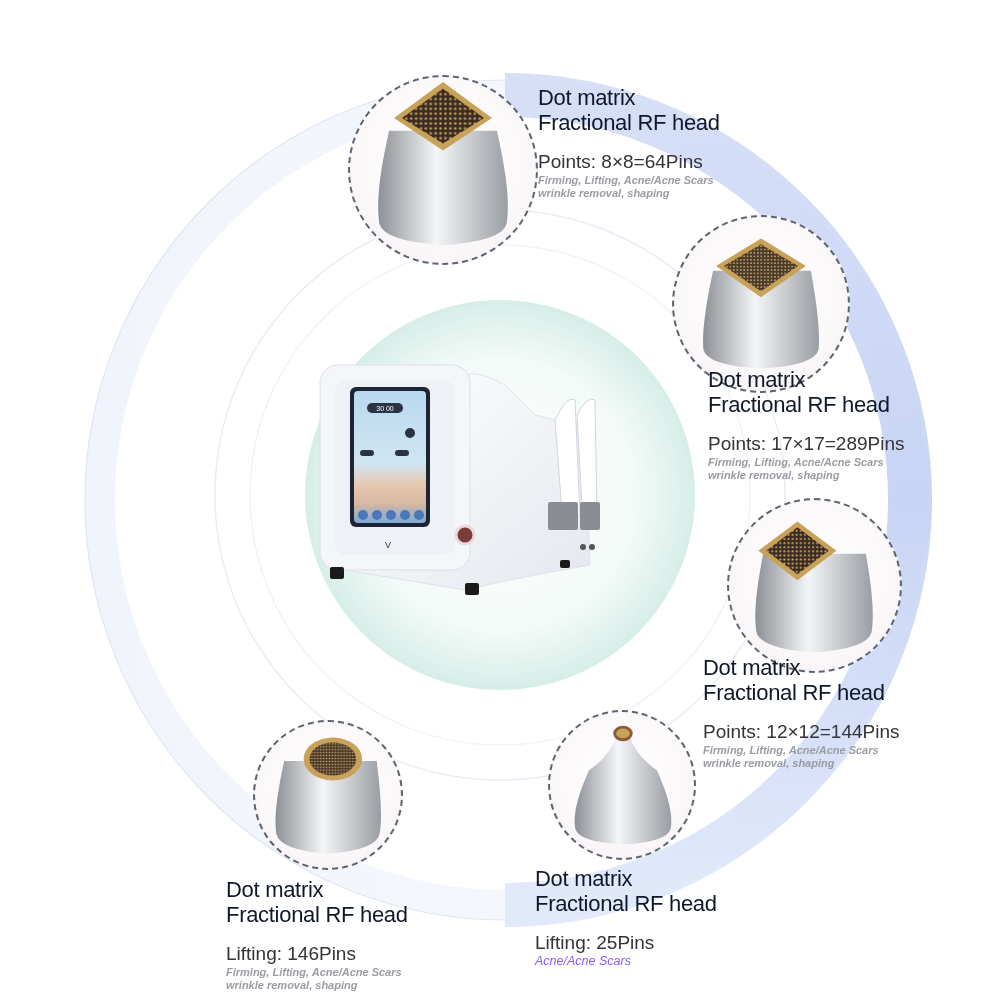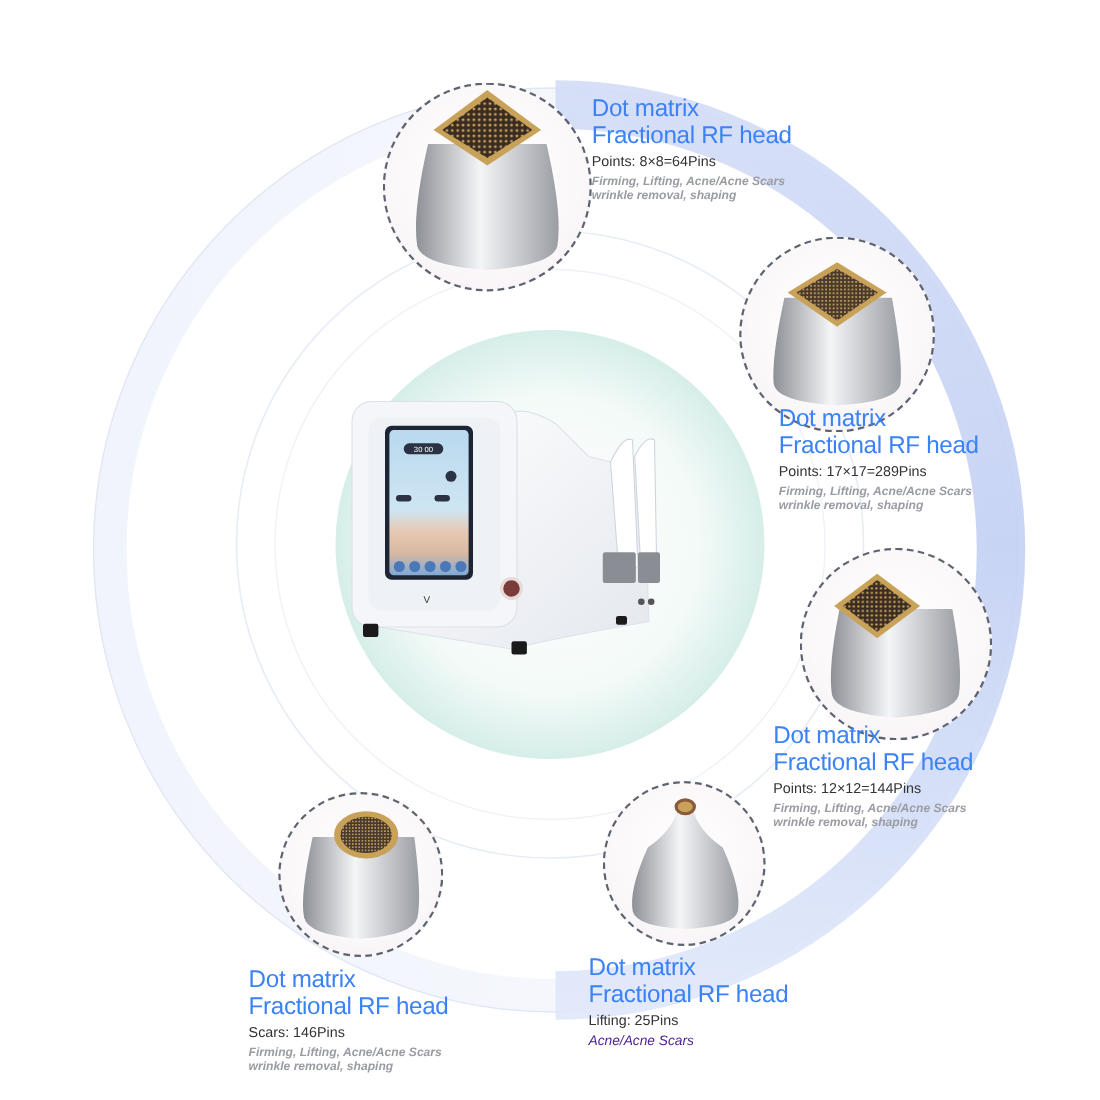--- a/index.html
+++ b/index.html
@@ -13,24 +13,24 @@
     border-radius: 50%;
     border: 2px dashed #5d6470;
     background: radial-gradient(circle at 50% 45%, #ffffff 0%, #fbf8fa 60%, #f4eef2 100%);
     overflow: hidden;
   }
   .head-circle svg { position: absolute; left: 0; top: 0; width: 100%; height: 100%; }
 
   .label-block { position: absolute; color: #2a2a2e; }
   .label-title {
     font-size: 22px; line-height: 25px; font-weight: 400; letter-spacing: -0.3px;
-    color: #3b82f6; white-space: nowrap;
+    color: #0f172a; white-space: nowrap;
   }
   .label-points {
-    margin-top: 3px; font-size: 13px; line-height: 17px; color: #333338; white-space: nowrap;
+    margin-top: 18px; font-size: 19px; line-height: 17px; color: #333338; white-space: nowrap;
   }
   .label-desc {
     margin-top: 4px; font-size: 11px; line-height: 13px; color: #9a9ca3;
     font-weight: 700; white-space: pre-line; font-style: italic;
   }
 
   .device { position: absolute; left: 305px; top: 355px; width: 340px; height: 250px; }
   .device svg { width: 100%; height: 100%; }
 </style>
 </head>
@@ -208,21 +208,21 @@
       </pattern>
     </defs>
     <path d="M 30 40 L 125 40 Q 132 95 128 115 Q 124 132 75 135 Q 26 132 22 115 Q 18 95 30 40 Z" fill="url(#metal4)"></path>
     <ellipse cx="80" cy="38" rx="30" ry="22" fill="#c9a25a"></ellipse>
     <ellipse cx="80" cy="38" rx="24" ry="17" fill="url(#dots4)"></ellipse>
   </svg>
 </div>
 <div class="label-block" style="left:226px; top:877px;">
   <div class="label-title">Dot matrix</div>
   <div class="label-title">Fractional RF head</div>
-  <div class="label-points">Scars: 146Pins</div>
+  <div class="label-points">Lifting: 146Pins</div>
   <div class="label-desc">Firming, Lifting, Acne/Acne Scars
 wrinkle removal, shaping</div>
 </div>
 
 <div class="head-circle" style="left:548px; top:710px; width:148px; height:150px;">
   <svg viewBox="0 0 148 150">
     <defs>
       <linearGradient id="metal5" x1="0" y1="0" x2="1" y2="0">
         <stop offset="0%" stop-color="#8d9096"></stop>
         <stop offset="45%" stop-color="#f4f5f7"></stop>
@@ -231,14 +231,14 @@
     </defs>
     <path d="M 68 25 L 82 25 Q 88 45 110 60 Q 128 100 124 120 Q 120 134 75 136 Q 30 134 26 120 Q 22 100 40 60 Q 62 45 68 25 Z" fill="url(#metal5)"></path>
     <ellipse cx="75" cy="22" rx="10" ry="8" fill="#8a5a3a"></ellipse>
     <ellipse cx="75" cy="22" rx="7" ry="5" fill="#c9a25a"></ellipse>
   </svg>
 </div>
 <div class="label-block" style="left:535px; top:866px;">
   <div class="label-title">Dot matrix</div>
   <div class="label-title">Fractional RF head</div>
   <div class="label-points">Lifting: 25Pins</div>
-  <div class="label-desc" style="font-size:12.5px; font-weight:400; color:#4c1d95;">Acne/Acne Scars</div>
+  <div class="label-desc" style="font-size:12.5px; font-weight:400; color:#8b5cf6;">Acne/Acne Scars</div>
 </div>
 
 </body></html>

